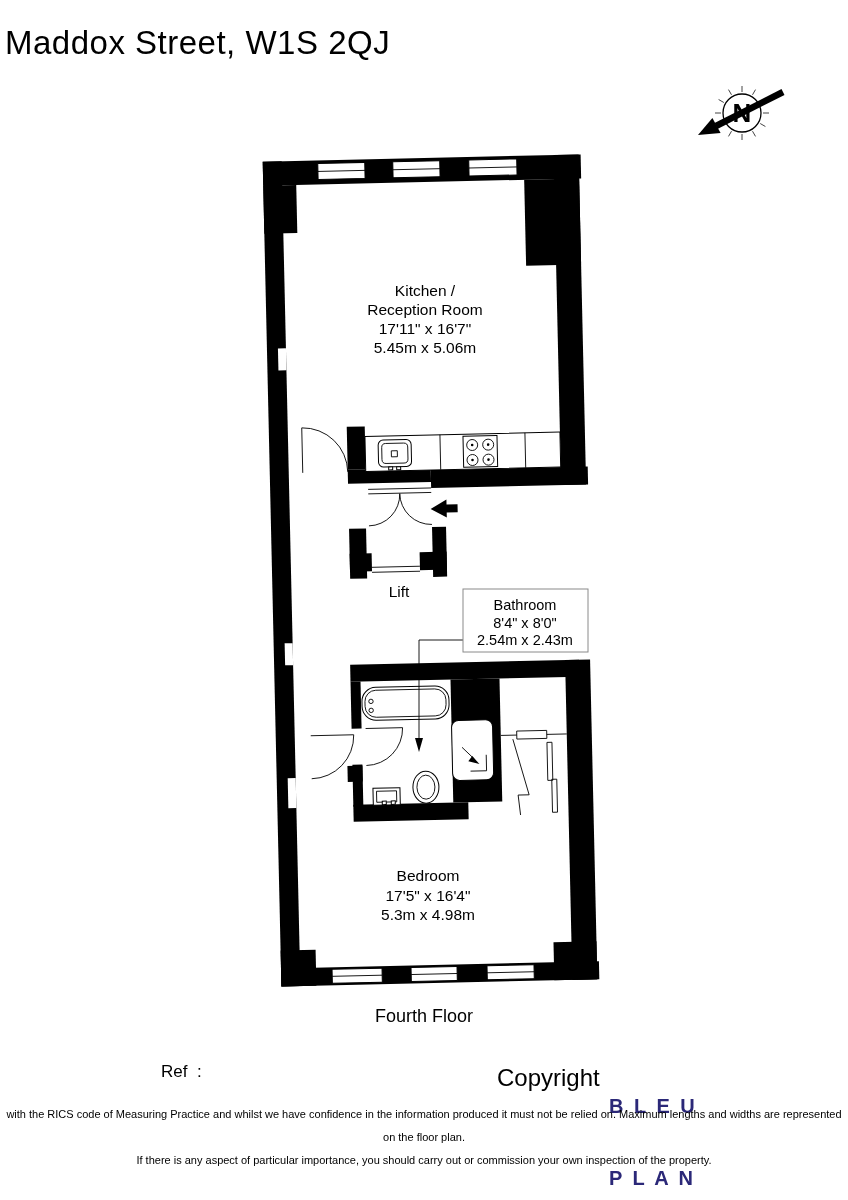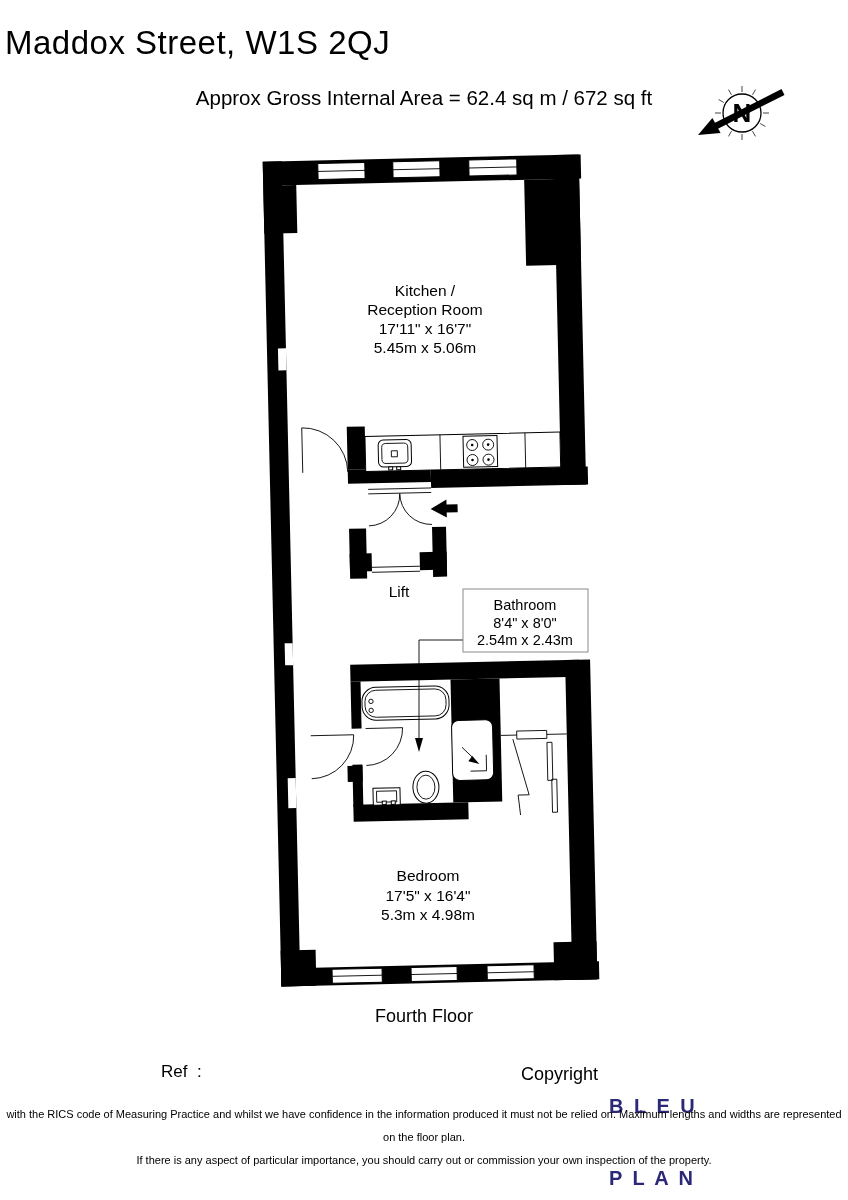--- a/index.html
+++ b/index.html
@@ -16,21 +16,21 @@
     font-size:20.5px;font-weight:400;
   }
   .plan-svg{position:absolute;left:0;top:0;}
   .floor-label{
     position:absolute;top:1006px;left:0;width:100%;text-align:center;font-size:18px;
   }
   .ref-label{
     position:absolute;left:161px;top:1062px;font-size:17px;white-space:pre;text-align:right;
   }
   .copyright-label{
-    position:absolute;left:521px;top:1064px;font-size:18px;
+    position:absolute;left:497px;top:1064px;font-size:24px;
   }
   .logo{
     position:absolute;left:609px;top:1046px;color:#2b2878;font-weight:bold;
     font-size:20px;line-height:24px;letter-spacing:2.5px;white-space:pre;text-align:left;
   }
   .disclaimer{
     position:absolute;top:1103px;left:0;width:100%;text-align:center;
     font-size:11px;line-height:23px;color:#000;
   }
   .room-label{font-size:15.5px;fill:#000;}
@@ -39,21 +39,20 @@
   .notch{fill:#fff;stroke:none;}
   .fix{fill:#fff;stroke:#000;stroke-width:1;}
   .thin{fill:none;stroke:#000;stroke-width:0.9;}
 </style>
 </head>
 <body>
 
 <div class="page">
 
   <div class="page-title">Maddox Street, W1S 2QJ</div>
-  <div class="page-subtitle">Approx Gross Internal Area = 62.4 sq m / 672 sq ft</div>
 
   <svg class="plan-svg" width="848" height="1200" viewBox="0 0 848 1200">
 
     <g>
       <g stroke="#444" stroke-width="1">
         <line x1="763" y1="113" x2="769" y2="113"></line>
         <line x1="760.2" y1="102.5" x2="765.4" y2="99.5"></line>
         <line x1="752.5" y1="94.8" x2="755.5" y2="89.6"></line>
         <line x1="742" y1="92" x2="742" y2="86"></line>
         <line x1="731.5" y1="94.8" x2="728.5" y2="89.6"></line>

